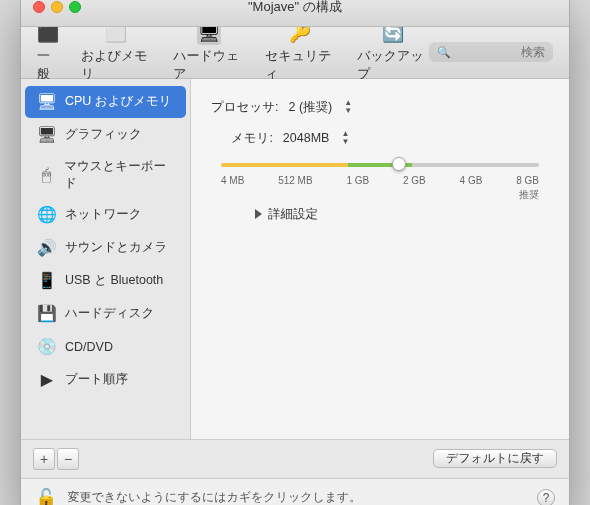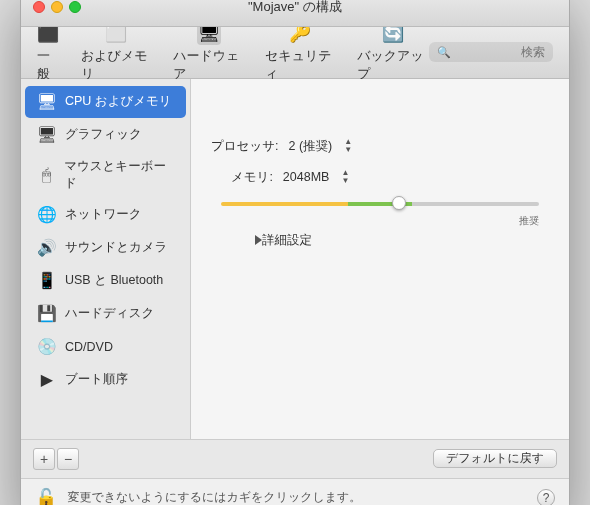--- a/index.html
+++ b/index.html
@@ -132,21 +132,20 @@
     .content-area {
       flex: 1;
       background: #f5f5f5;
       padding: 20px 20px;
     }
     .processor-row {
       display: flex;
       align-items: center;
       gap: 10px;
       margin-bottom: 14px;
-      margin-top: 39px;
     }
     .proc-label {
       font-size: 12.5px;
       color: #333;
       white-space: nowrap;
     }
     .proc-value {
       font-size: 12.5px;
       color: #333;
     }
@@ -211,20 +210,21 @@
     .recommended-label {
       text-align: right;
       font-size: 10px;
       color: #666;
       margin-top: 2px;
     }
     .detail-section {
       margin-top: 1px;
       display: flex;
       align-items: center;
+      gap: 6px;
       cursor: pointer;
       padding-left: 44px;
     }
     .triangle {
       width: 0; height: 0;
       border-top: 5px solid transparent;
       border-bottom: 5px solid transparent;
       border-left: 7px solid #555;
     }
     .detail-label {
@@ -394,20 +394,28 @@
         <div class="stepper">
           <span>▲</span>
           <span>▼</span>
         </div>
       </div>
 
       <div class="slider-container">
         <div class="slider-track">
           <div class="slider-thumb"></div>
         </div>
+        <div class="slider-labels">
+          <span>4 MB</span>
+          <span>512 MB</span>
+          <span>1 GB</span>
+          <span>2 GB</span>
+          <span>4 GB</span>
+          <span>8 GB</span>
+        </div>
         <div class="recommended-label">推奨</div>
       </div>
 
       <div class="detail-section">
         <div class="triangle"></div>
         <span class="detail-label">詳細設定</span>
       </div>
     </div>
   </div>
 

